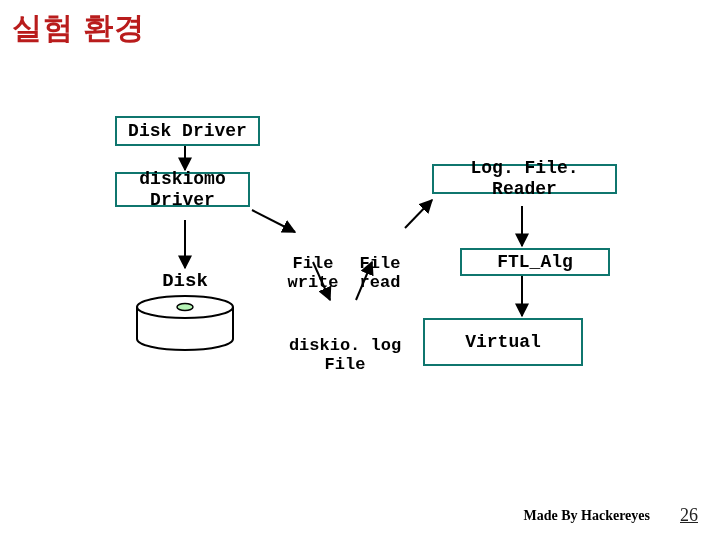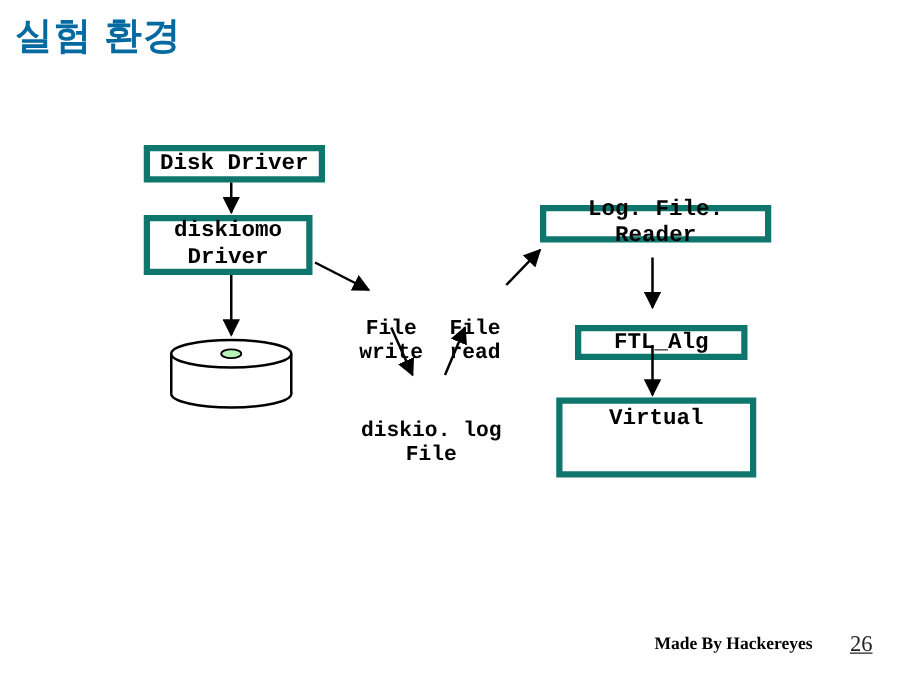--- a/index.html
+++ b/index.html
@@ -11,26 +11,26 @@
     font-family: "Comic Sans MS", "Chalkboard SE", cursive, sans-serif;
     position: relative;
     overflow: hidden;
   }
   .title {
     position: absolute;
     left: 12px;
     top: 8px;
     font-size: 30px;
     font-weight: 900;
-    color: #0369a1;
+    color: #b91c1c;
     letter-spacing: 1px;
   }
   .box {
     position: absolute;
-    border: 5px solid #0f766e;
+    border: 2px solid #0f766e;
     background: #fff;
     text-align: center;
     font-weight: 700;
     font-size: 18px;
     line-height: 1.15;
     display: flex;
     align-items: center;
     justify-content: center;
     font-family: "Comic Sans MS", "Courier New", monospace;
     padding: 2px 6px;
@@ -82,41 +82,42 @@
     margin-bottom: 2px;
   }
 </style>
 </head>
 <body>
 
 <div class="title">실험 환경</div>
 
 <div class="box" style="left:115px; top:116px; width:145px; height:30px;">Disk Driver</div>
 
-<div class="box" style="left:115px; top:172px; width:135px; height:48px; white-space:pre-line;">diskiomo
+<div class="box" style="left:115px; top:172px; width:135px; height:35px; white-space:pre-line;">diskiomo
 Driver</div>
 
 <div class="box" style="left:432px; top:164px; width:185px; height:30px;">Log. File. Reader</div>
 
-<div class="box" style="left:460px; top:260px; width:138px; height:28px;">FTL_Alg</div>
+<div class="box" style="left:460px; top:248px; width:150px; height:28px;">FTL_Alg</div>
 
-<div class="box" style="left:445px; top:318px; width:160px; height:64px; display:block; padding-top:2px;">
+<div class="box" style="left:423px; top:318px; width:160px; height:48px; display:block; padding-top:12px;">
   <div>Virtual</div>
 </div>
 
 <div class="label" style="left:283px; top:220px; width:60px; white-space:pre-line;">File
 write</div>
 
 <div class="label" style="left:350px; top:220px; width:60px; white-space:pre-line;">File
 read</div>
 
 <div class="label" style="left:280px; top:302px; width:130px; white-space:pre-line;">diskio. log
 File</div>
 
 <div class="disk-wrap">
+  <div class="disk-label">Disk</div>
   <svg width="110" height="58" viewBox="0 0 110 58">
     <ellipse cx="55" cy="45" rx="48" ry="11" fill="#fff" stroke="#000" stroke-width="2"></ellipse>
     <rect x="7" y="13" width="96" height="32" fill="#fff" stroke="none"></rect>
     <line x1="7" y1="13" x2="7" y2="45" stroke="#000" stroke-width="2"></line>
     <line x1="103" y1="13" x2="103" y2="45" stroke="#000" stroke-width="2"></line>
     <ellipse cx="55" cy="13" rx="48" ry="11" fill="#fff" stroke="#000" stroke-width="2"></ellipse>
     <ellipse cx="55" cy="13" rx="8" ry="3.5" fill="#b6f5b6" stroke="#000" stroke-width="1.5"></ellipse>
   </svg>
 </div>
 

